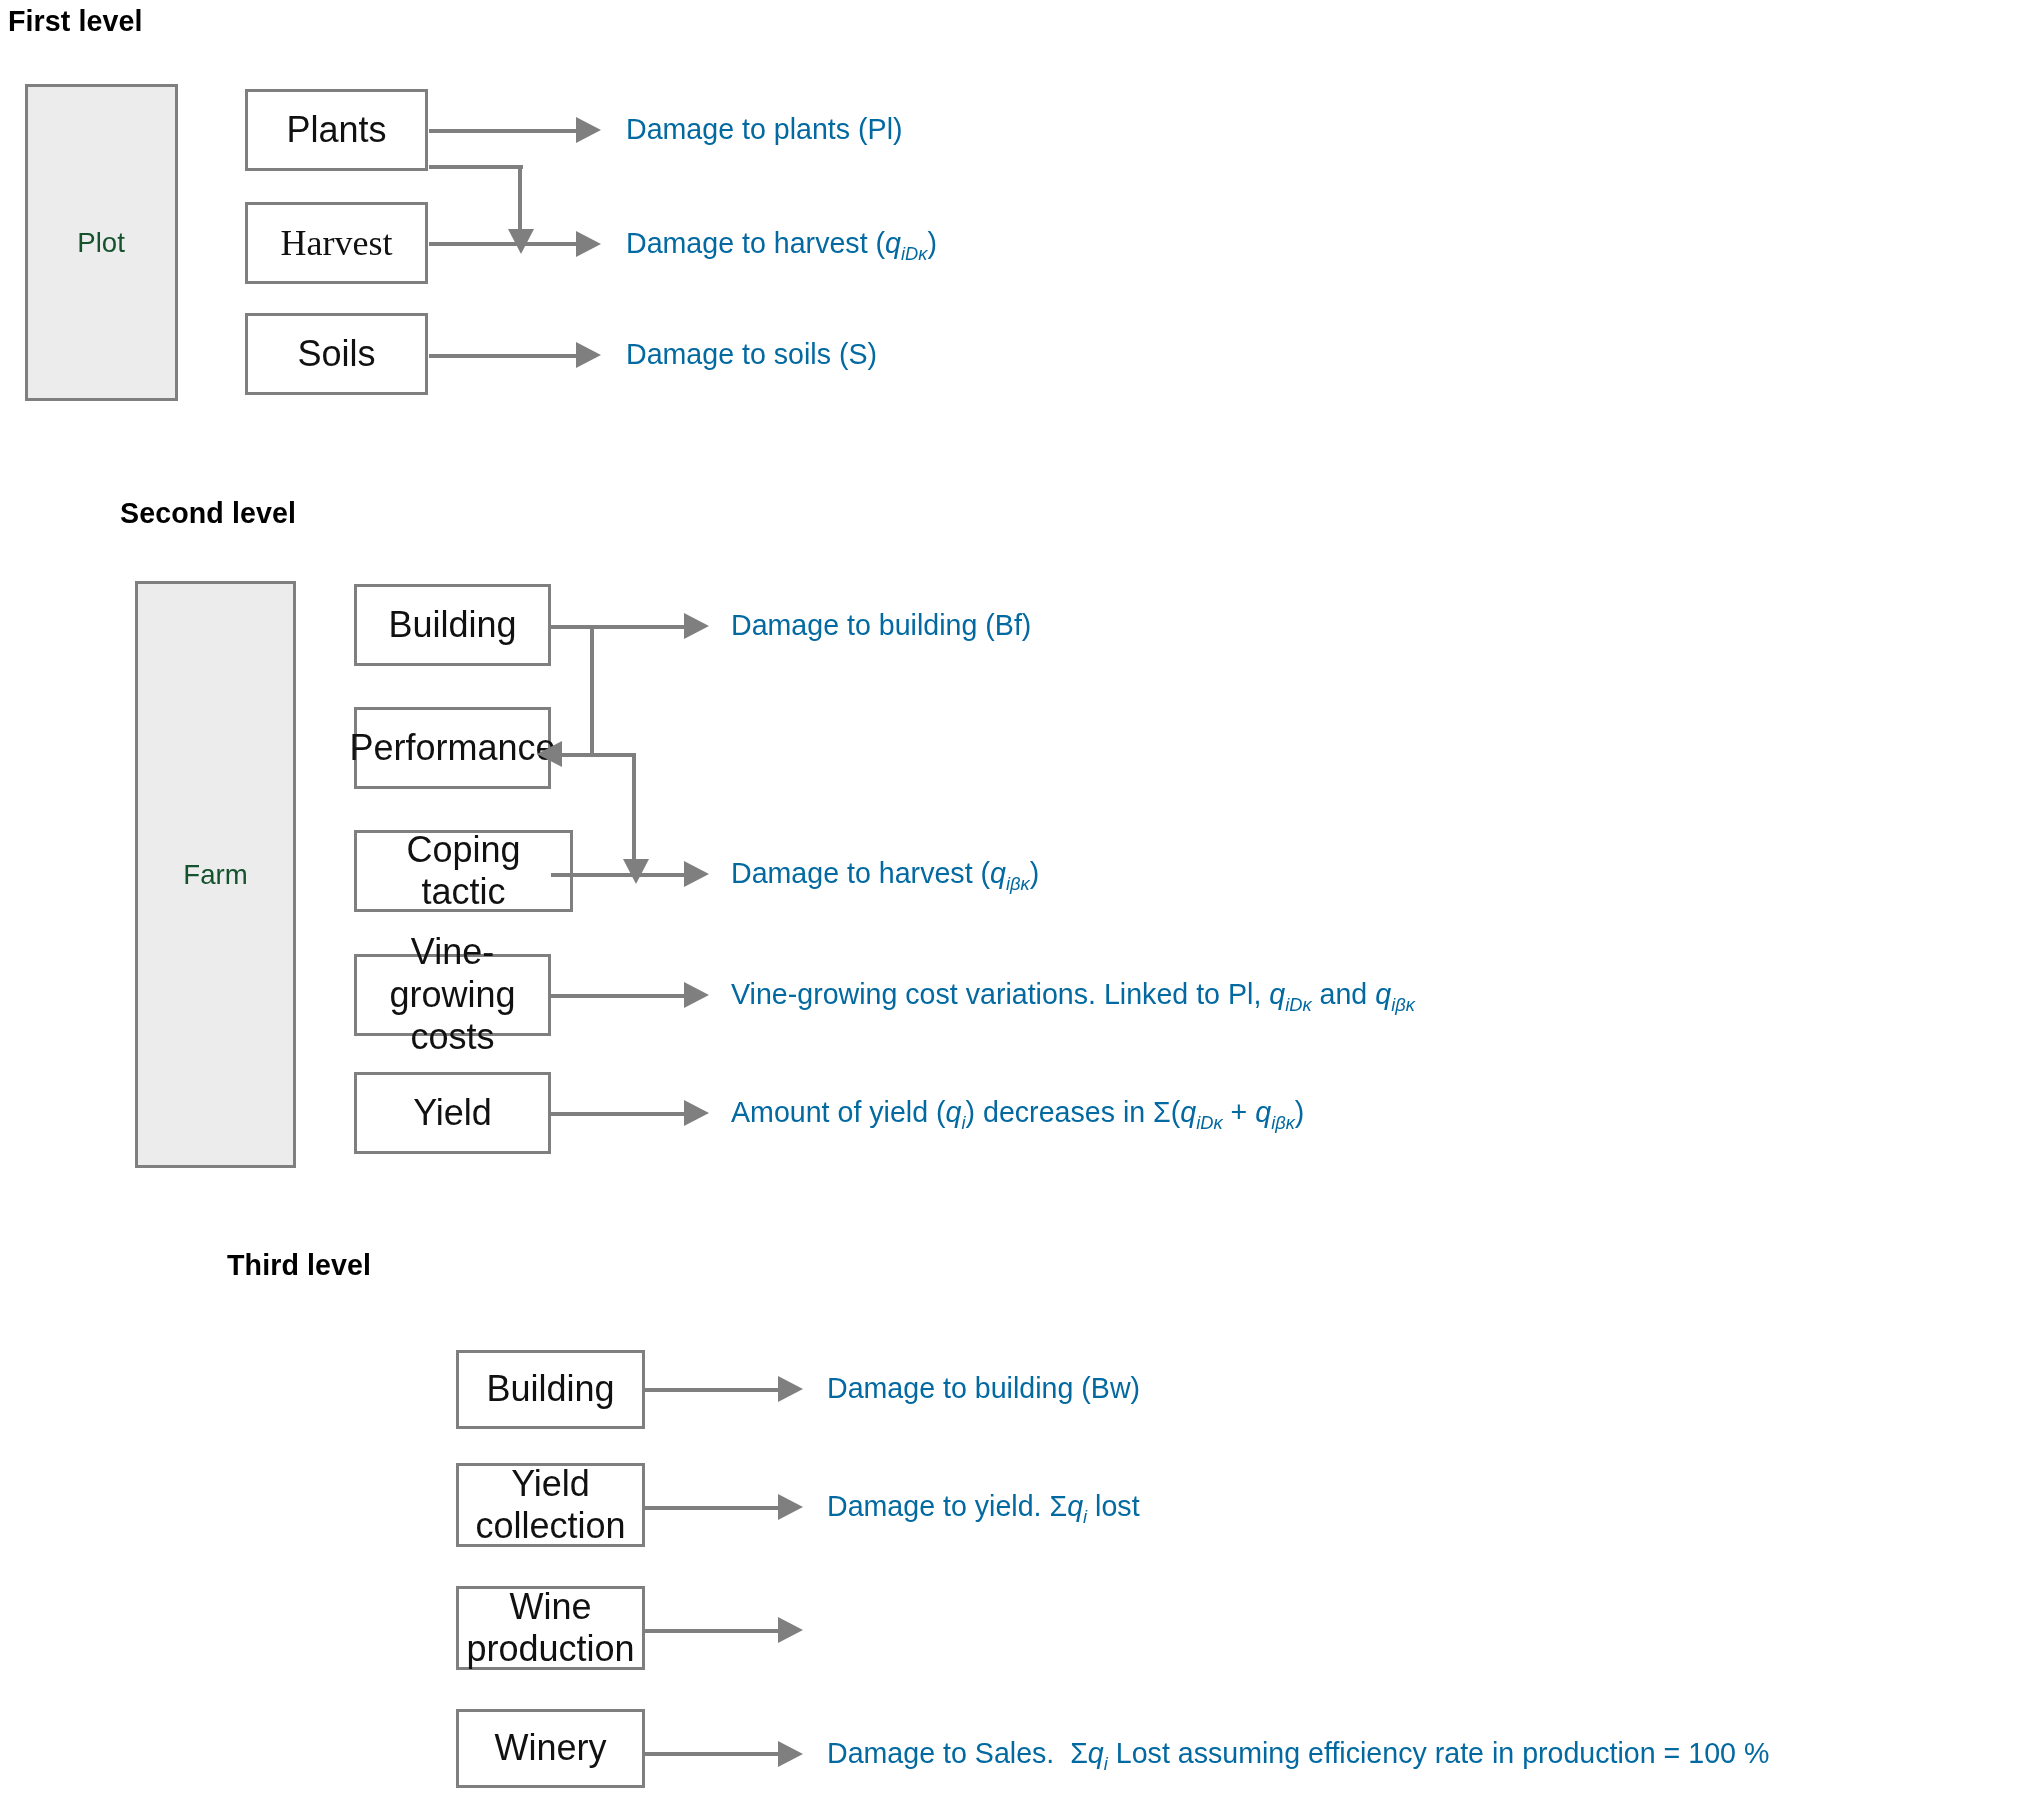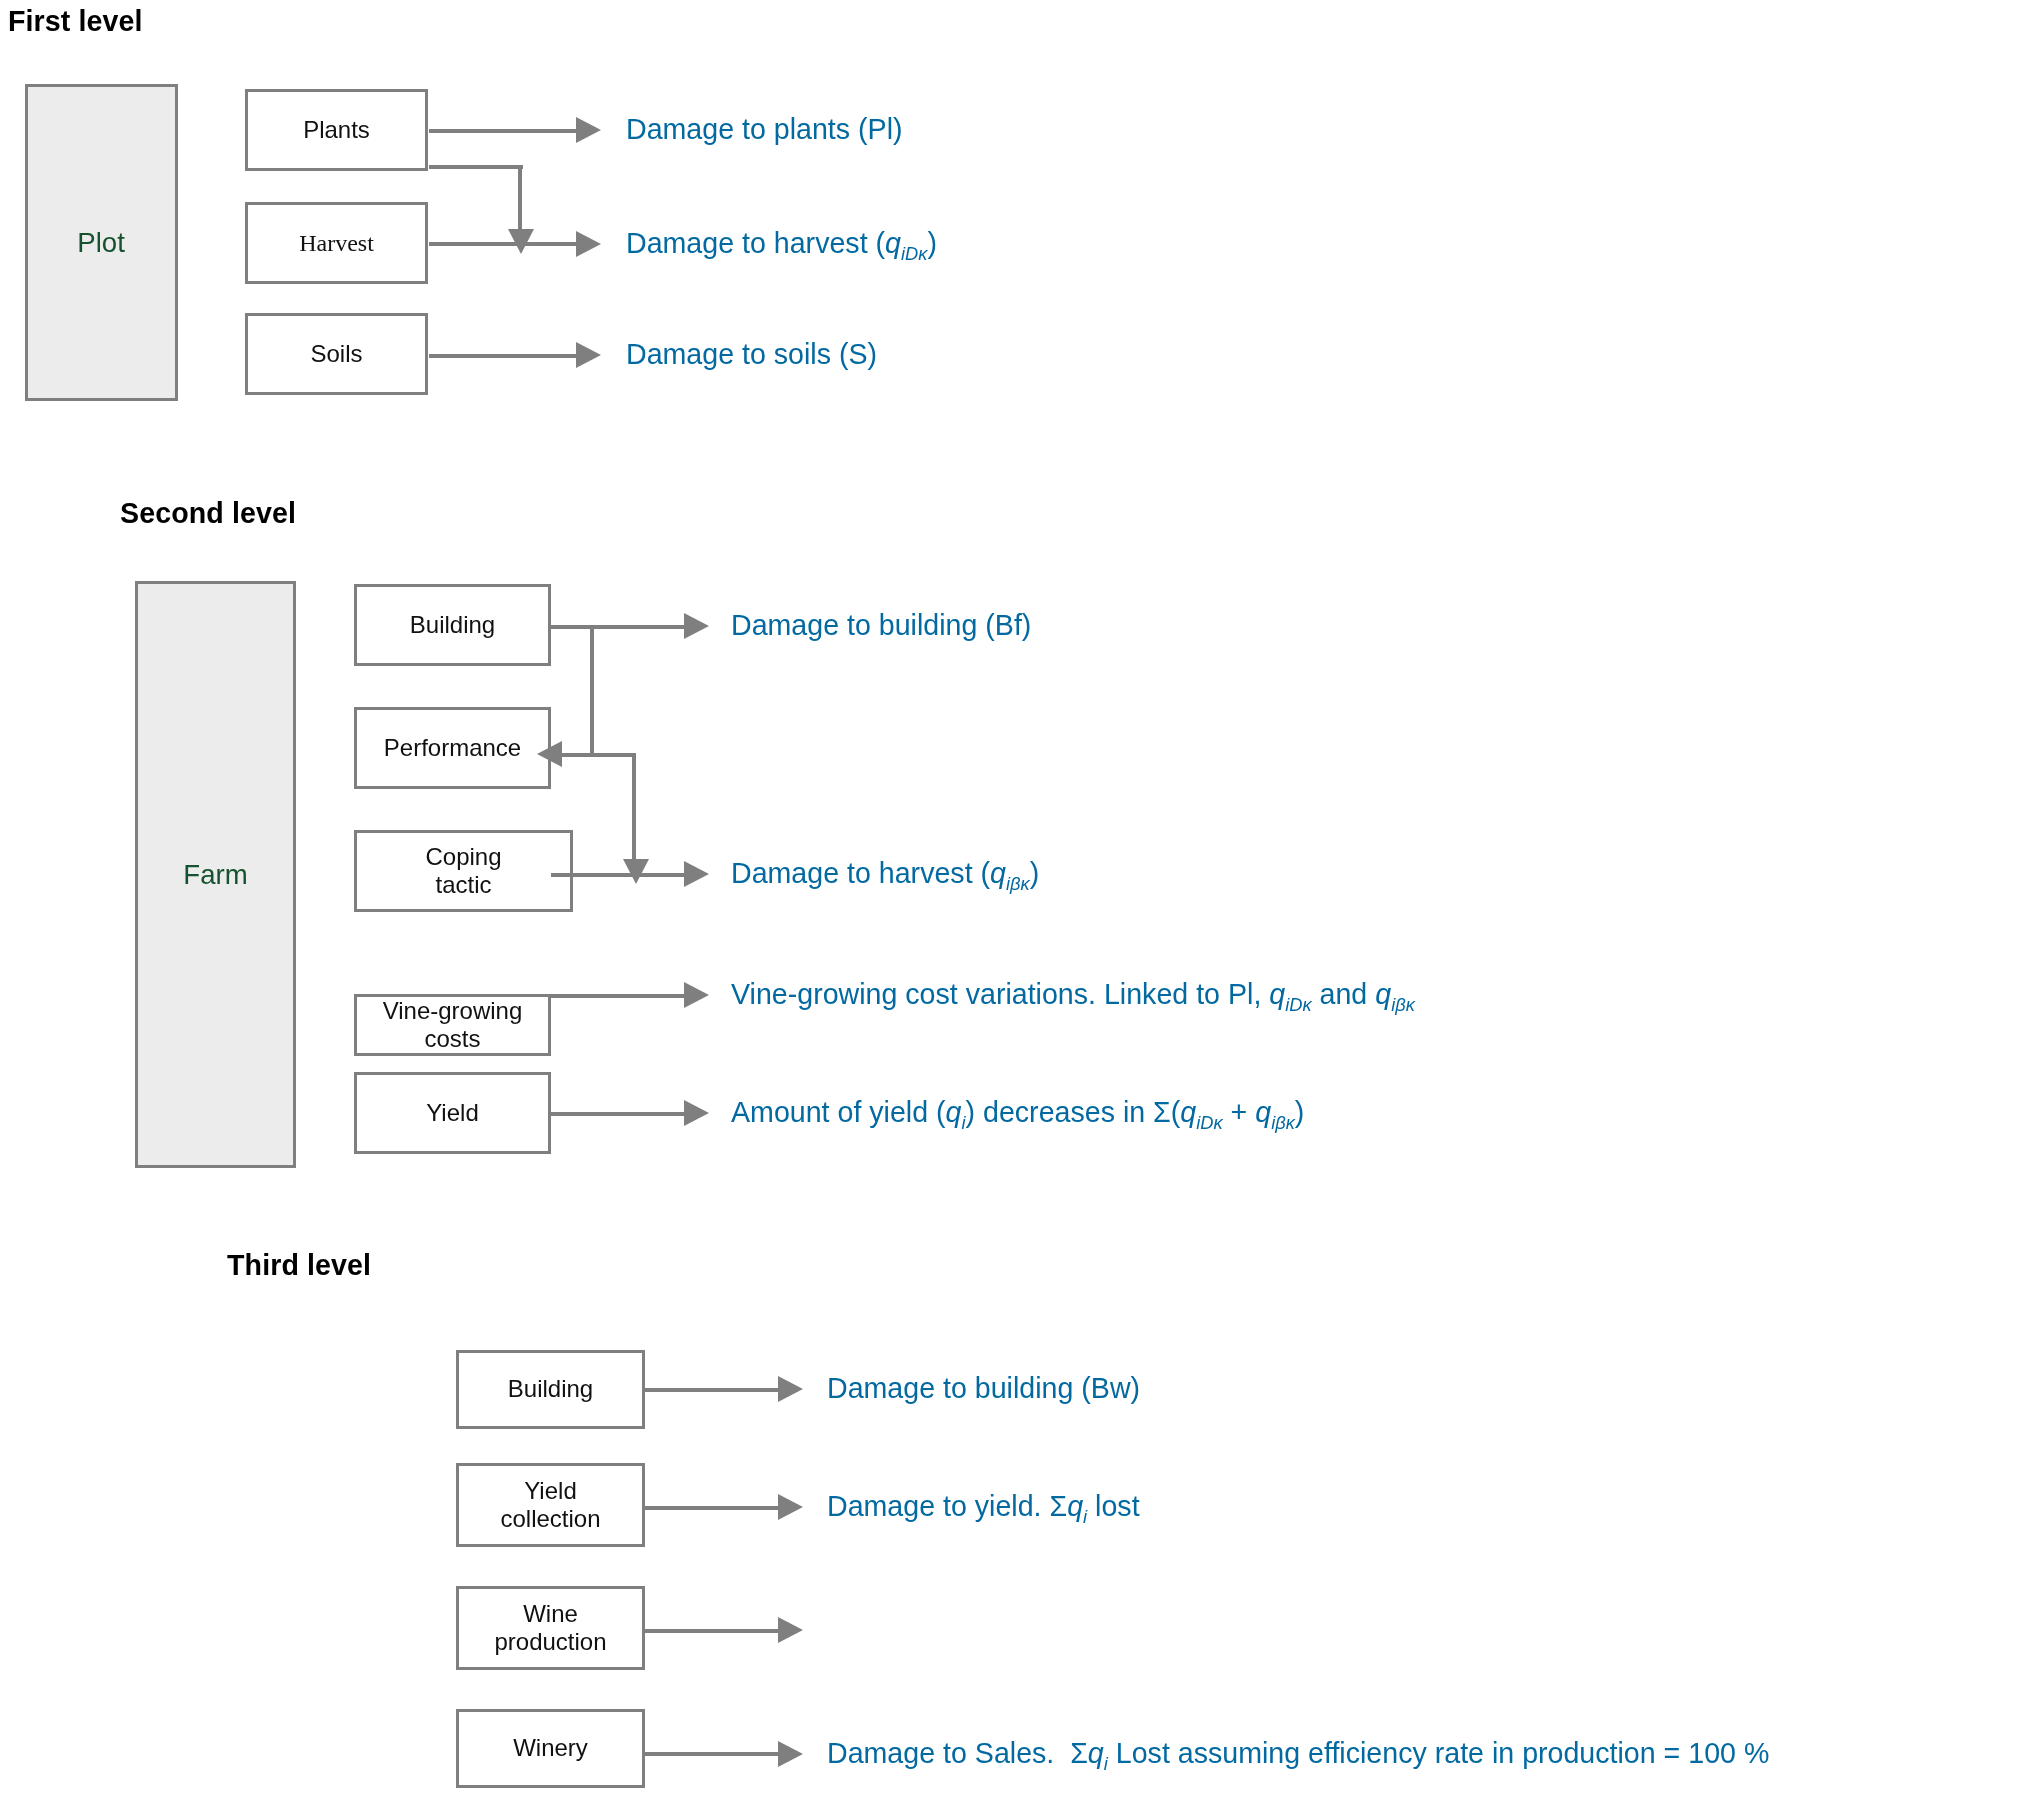--- a/index.html
+++ b/index.html
@@ -63,21 +63,21 @@
   .item-box{
     position:absolute;
     background:#ffffff;
     border:3px solid #7f7f7f;
     box-sizing:border-box;
     display:flex;
     align-items:center;
     justify-content:center;
   }
   .item-box span{
-    font-size:24px;
+    font-size:36px;
     color:#111;
     text-align:center;
     line-height:1.18;
     padding:0 3.9px;
   }
 
   
   .outcome{
     position:absolute;
     font-size:28.6px;
@@ -180,21 +180,21 @@
   </div>
 
   <div class="item-box" style="left:354px;top:707px;width:197px;height:82px;">
     <span>Performance</span>
   </div>
 
   <div class="item-box" style="left:354px;top:830px;width:219px;height:82px;">
     <span class="multiline">Coping<br>tactic</span>
   </div>
 
-  <div class="item-box" style="left:354px;top:954px;width:197px;height:62px;margin-top:40px;">
+  <div class="item-box" style="left:354px;top:954px;width:197px;height:82px;">
     <span class="multiline">Vine-growing<br>costs</span>
   </div>
 
   <div class="item-box" style="left:354px;top:1072px;width:197px;height:82px;">
     <span>Yield</span>
   </div>
 
   <div class="h-line" style="left:551px;top:625px;width:138px;"></div>
   <div class="arrow-r" style="left:684px;top:613px;"></div>
   <div class="outcome" style="left:731px;top:610px;">Damage to building (Bf)</div>

